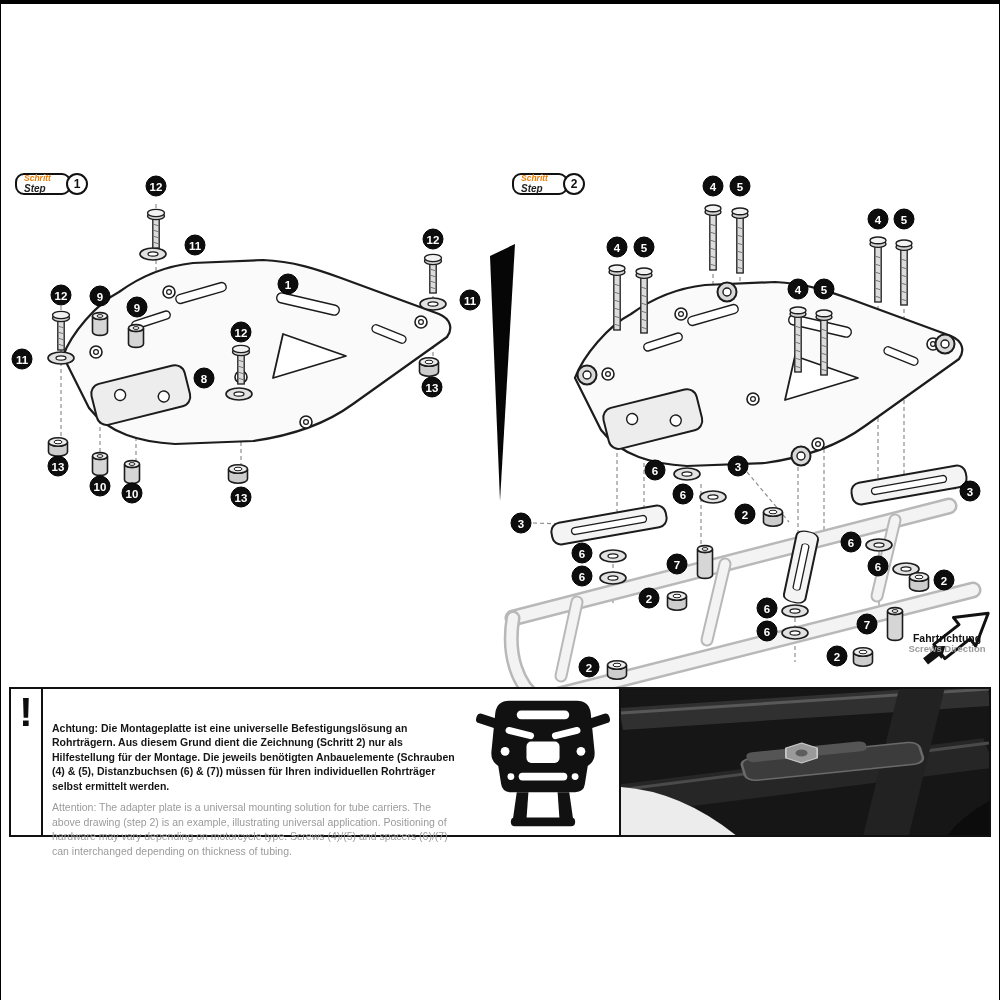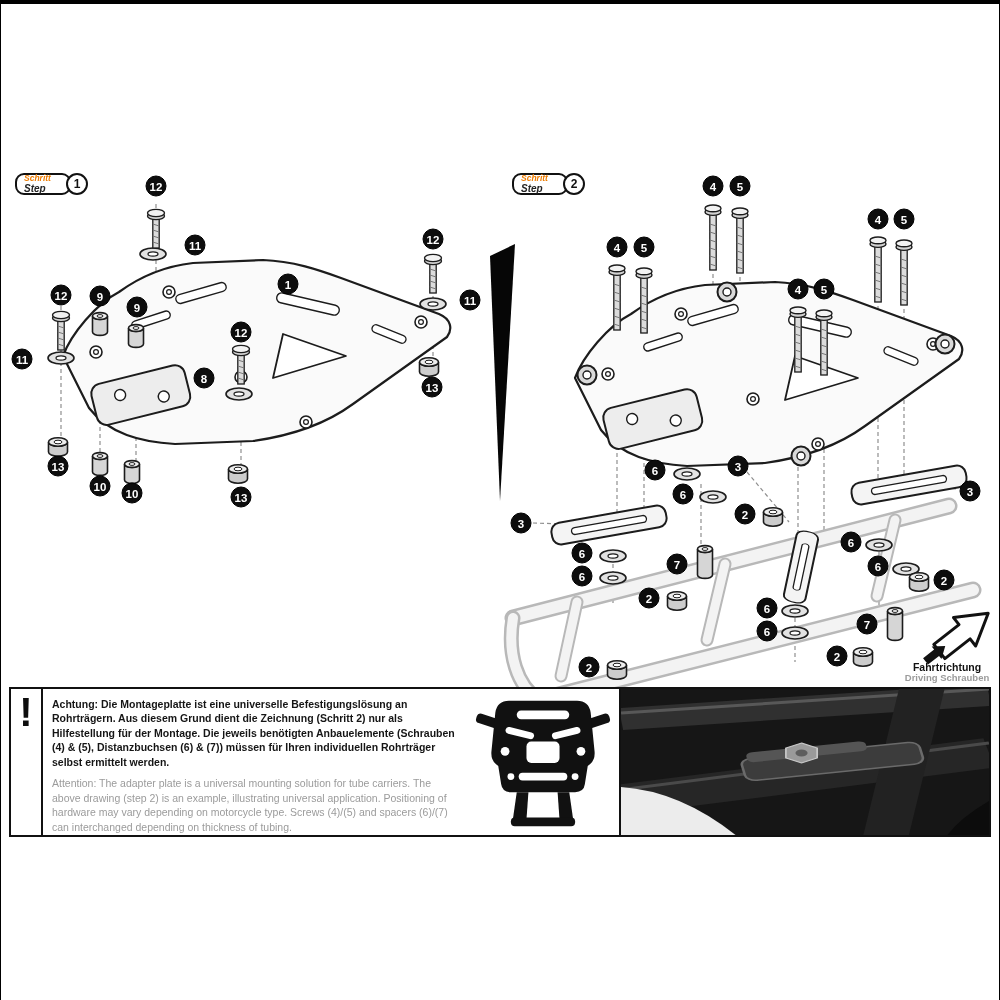--- a/index.html
+++ b/index.html
@@ -17,29 +17,29 @@
   .badge { position:absolute; display:flex; align-items:flex-start; height:24px; }
   .badge-pill { position:relative; display:flex; flex-direction:column; justify-content:center;
                 width:56px; height:22px; border:2px solid #111; border-radius:9px; background:#fff;
                 padding-left:7px; z-index:1; }
   .badge-de { color:#ee7c00; font-size:8.5px; font-weight:700; font-style:italic; line-height:1.1; }
   .badge-en { color:#222; font-size:10px; font-weight:700; font-style:italic; line-height:1.1; }
   .badge-num { width:22px; height:22px; border:2px solid #111; border-radius:50%; background:#fff;
                font-weight:700; font-size:12px; display:flex; align-items:center; justify-content:center;
                margin-left:-5px; z-index:2; }
 
-  .direction { position:absolute; left:898px; top:657px; width:96px; text-align:center; }
+  .direction { position:absolute; left:898px; top:628px; width:96px; text-align:center; }
   .direction .de { font-size:10.5px; font-weight:700; color:#111; line-height:1.15; }
   .direction .en { font-size:9.5px; font-weight:700; color:#9b9b9b; line-height:1.15; }
 
   .notice { position:absolute; left:8px; top:683px; width:982px; height:150px;
             border:2px solid #111; background:#fff; display:flex; }
   .notice-warn { width:32px; border-right:2px solid #111; display:flex; justify-content:center; padding-top:5px; }
   .warn-mark { font-size:40px; font-weight:900; line-height:0.9; color:#0d0d0d; }
-  .notice-texts { width:424px; padding:8px 10px 0 9px; }
+  .notice-texts { width:424px; padding:8px 10px 0 9px;margin-top:24px; }
   .notice-texts .de { font-size:10.5px; font-weight:700; color:#151515; line-height:1.38; margin-bottom:7px; }
   .notice-texts .en { font-size:10.5px; color:#9b9b9b; line-height:1.38; }
   .notice-rack { width:152px; display:flex; align-items:center; justify-content:center; }
   .notice-rack svg { width:150px; height:142px; }
   .notice-example { width:160px; padding:8px 6px 0 2px; display:flex; flex-direction:column; }
   .notice-example .de { font-size:10.5px; font-weight:700; color:#151515; line-height:1.38; margin-bottom:6px; }
   .notice-example .en { font-size:10.5px; color:#9b9b9b; line-height:1.38; }
   .arrows { display:flex; justify-content:space-between; margin-top:9px; padding:0 4px;
             font-size:22px; font-weight:700; color:#0d0d0d; line-height:1; }
   .notice-photo { flex:1; border-left:2px solid #111; position:relative; overflow:hidden; background:#161616; }
@@ -288,21 +288,21 @@
       <span class="callout" style="left: 648px; top: 594px;">2</span>
       <span class="callout" style="left: 766px; top: 604px;">6</span>
       <span class="callout" style="left: 766px; top: 627px;">6</span>
       <span class="callout" style="left: 866px; top: 620px;">7</span>
       <span class="callout" style="left: 836px; top: 652px;">2</span>
       <span class="callout" style="left: 588px; top: 663px;">2</span>
     </div>
 
   <div class="direction">
     <div class="de">Fahrtrichtung</div>
-    <div class="en">Driving Schrauben</div>
+    <div class="en">Screws Direction</div>
   </div>
 
   <div class="notice">
     <div class="notice-warn">
       <span class="warn-mark">!</span>
     </div>
     <div class="notice-texts">
       <p class="de">Achtung: Die Montageplatte ist eine universelle Befestigungslösung an Rohrträgern. Aus diesem Grund dient die Zeichnung (Schritt 2) nur als Hilfestellung für der Montage. Die jeweils benötigten Anbauelemente (Schrauben (4) &amp; (5), Distanzbuchsen (6) &amp; (7)) müssen für Ihren individuellen Rohrträger selbst ermittelt werden.</p>
       <p class="en">Attention: The adapter plate is a universal mounting solution for tube carriers. The above drawing (step 2) is an example, illustrating universal application. Positioning of hardware may vary depending on motorcycle type. Screws (4)/(5) and spacers (6)/(7) can interchanged depending on thickness of tubing.</p>
     </div>

